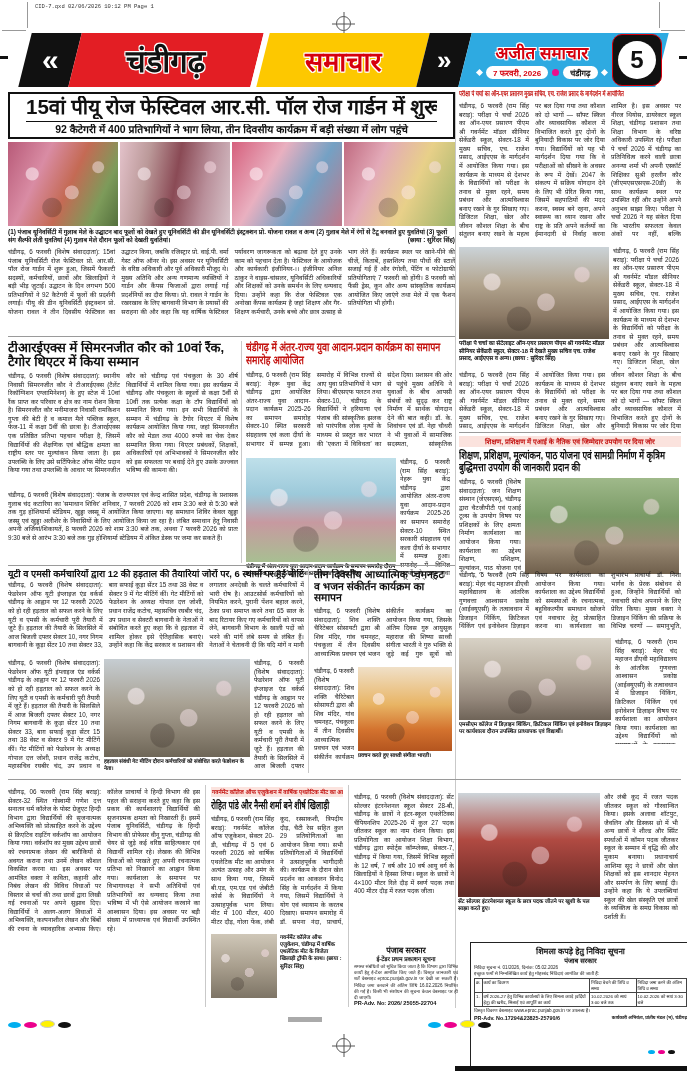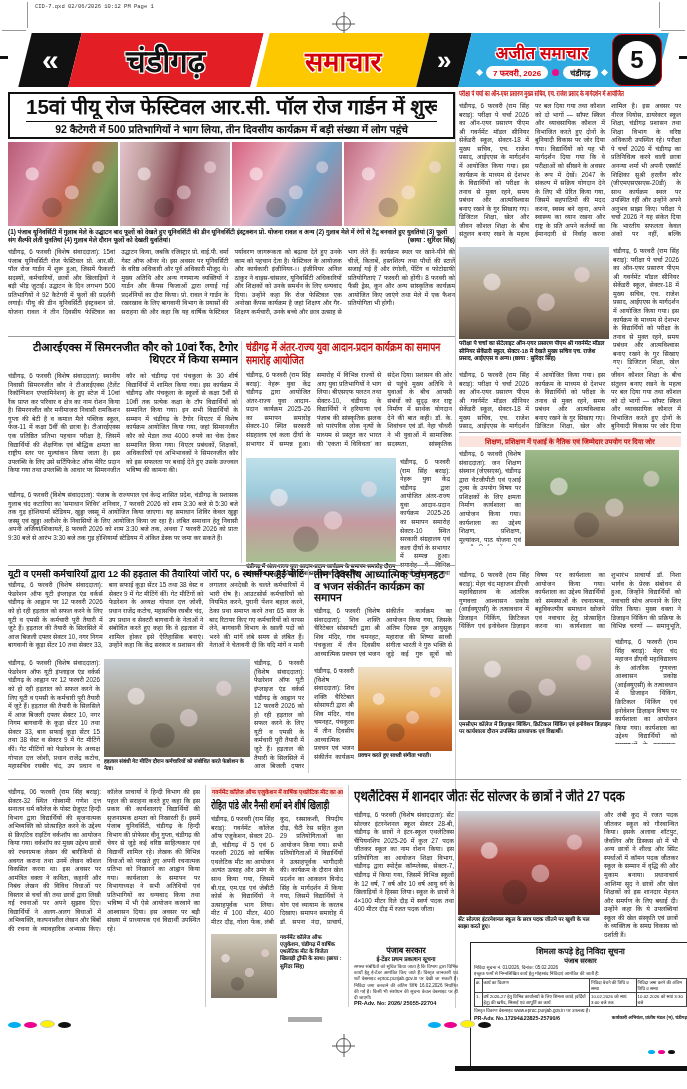--- a/index.html
+++ b/index.html
@@ -90,21 +90,21 @@
     </div>
   </div>
   <div class="abs" style="left:612px;top:34px;width:48px;height:50px;background:#111;border:1.5px solid #d6000d;border-radius:10px;display:flex;align-items:center;justify-content:center;">
     <div style="width:38px;height:38px;background:#fff;border-radius:50%;display:flex;align-items:center;justify-content:center;font-size:24px;font-weight:bold;color:#111;">5</div>
   </div>
 
   <div class="abs" style="left:8px;top:92px;width:447px;">
     <div style="border:2px solid #111;padding:2px 16px;">
       <div class="hl" style="font-size:20.5px;text-align:center;white-space:nowrap;overflow:hidden;">15वां पीयू रोज फेस्टिवल आर.सी. पॉल रोज गार्डन में शुरू</div>
       <div style="height:1px;background:#111;margin:2px 0;"></div>
-      <div class="hl" style="font-size:10.5px;text-align:center;white-space:nowrap;overflow:hidden;">92 कैटेगरी में 500 प्रतिभागियों ने भाग लिया, तीन दिवसीय कार्यक्रम में बड़ी संख्या में लोग पहुंचे</div>
+      <div class="hl" style="font-size:10.5px;text-align:center;white-space:nowrap;overflow:hidden;">92 कैटेगरी में 400 प्रतिभागियों ने भाग लिया, तीन दिवसीय कार्यक्रम में बड़ी संख्या में लोग पहुंचे</div>
     </div>
     <div style="display:flex;gap:2px;margin-top:3px;">
       <div class="ph ph-rose1" style="width:110px;height:84px;"></div>
       <div class="ph ph-rose2" style="width:110px;height:84px;"></div>
       <div class="ph ph-rose3" style="width:110px;height:84px;"></div>
       <div class="ph ph-rose4" style="width:111px;height:84px;"></div>
     </div>
     <div class="cap" style="margin-top:2px;font-size:6.4px;height:18px;">
       <span>(1) पंजाब यूनिवर्सिटी में गुलाब मेले के उद्घाटन बाद फूलों को देखते हुए यूनिवर्सिटी की डीन यूनिवर्सिटी इंस्ट्रक्शन प्रो. योजना रावल व अन्य (2) गुलाब मेले में रंगों से टैटू बनवाते हुए युवतियां (3) फूलों संग सैल्फी लेती युवतियां (4) गुलाब मेले दौरान फूलों को देखती युवतियां।</span>
       <span style="float:right;">(छाया : सुरिंदर सिंह)</span>
@@ -125,21 +125,21 @@
       </div>
       <div class="bodytxt" style="width:66px;height:122px;">चंडीगढ़, 6 फरवरी (राम सिंह बराड़): परीक्षा पे चर्चा 2026 का ऑन-एयर प्रसारण पीएम श्री गवर्नमेंट मॉडल सीनियर सेकेंडरी स्कूल, सेक्टर-18 में मुख्य सचिव, एच. राजेश प्रसाद, आईएएस के मार्गदर्शन में आयोजित किया गया। इस कार्यक्रम के माध्यम से देशभर के विद्यार्थियों को परीक्षा के तनाव से मुक्त रहने, समय प्रबंधन और आत्मविश्वास बनाए रखने के गुर सिखाए गए। डिजिटल शिक्षा, खेल और जीवन कौशल शिक्षा के बीच संतुलन बनाए रखने के महत्व पर बल दिया गया तथा कौशल को दो भागों — सॉफ्ट स्किल और व्यावसायिक कौशल में विभाजित करते हुए दोनों के बुनियादी विकास पर जोर दिया गया। विद्यार्थियों को यह भी मार्गदर्शन दिया गया कि वे परीक्षाओं को सीखने के अवसर के रूप में देखें। 2047 के संकल्प में सक्रिय योगदान देने के लिए भी प्रेरित किया गया, जिसमें सहपाठियों की मदद करना, स्वस्थ बने रहना, अपने स्वास्थ्य का ध्यान रखना और राष्ट्र के प्रति अपने कर्तव्यों का ईमानदारी से निर्वाह करना शामिल है। इस अवसर पर नीरज थियोस, डायरेक्टर स्कूल शिक्षा, चंडीगढ़ प्रशासन तथा शिक्षा विभाग के वरिष्ठ अधिकारी उपस्थित रहे। परीक्षा पे चर्चा 2026 में चंडीगढ़ का प्रतिनिधित्व करने वाली छात्रा अनन्या शर्मा भी अपनी एस्कॉर्ट शिक्षिका सुश्री हरलीन कौर (जीएमएसएसएस-20डी) के साथ कार्यक्रम स्थल पर उपस्थित रहीं और उन्होंने अपने अनुभव साझा किए। परीक्षा पे चर्चा 2026 ने यह संकेत दिया कि भारतीय सफलता केवल अंकों पर नहीं, बल्कि अनुशासन, आत्मविश्वास, स्वास्थ्य व आदतों और निरंतर प्रयास पर आधारित होती है।</div>
     </div>
     <div class="bodytxt cols3" style="height:66px;margin-top:2px;">चंडीगढ़, 6 फरवरी (राम सिंह बराड़): परीक्षा पे चर्चा 2026 का ऑन-एयर प्रसारण पीएम श्री गवर्नमेंट मॉडल सीनियर सेकेंडरी स्कूल, सेक्टर-18 में मुख्य सचिव, एच. राजेश प्रसाद, आईएएस के मार्गदर्शन में आयोजित किया गया। इस कार्यक्रम के माध्यम से देशभर के विद्यार्थियों को परीक्षा के तनाव से मुक्त रहने, समय प्रबंधन और आत्मविश्वास बनाए रखने के गुर सिखाए गए। डिजिटल शिक्षा, खेल और जीवन कौशल शिक्षा के बीच संतुलन बनाए रखने के महत्व पर बल दिया गया तथा कौशल को दो भागों — सॉफ्ट स्किल और व्यावसायिक कौशल में विभाजित करते हुए दोनों के बुनियादी विकास पर जोर दिया गया। विद्यार्थियों को यह भी मार्गदर्शन दिया गया कि वे परीक्षाओं को सीखने के अवसर के रूप में देखें। 2047 के संकल्प में सक्रिय योगदान देने के लिए भी प्रेरित किया गया, जिसमें सहपाठियों की मदद करना, स्वस्थ बने रहना, अपने स्वास्थ्य का ध्यान रखना और राष्ट्र के प्रति अपने कर्तव्यों का ईमानदारी से निर्वाह करना शामिल है। इस अवसर पर नीरज थियोस, डायरेक्टर स्कूल शिक्षा, चंडीगढ़ प्रशासन तथा शिक्षा विभाग के वरिष्ठ अधिकारी उपस्थित रहे। परीक्षा पे चर्चा 2026 में चंडीगढ़ का प्रतिनिधित्व करने वाली छात्रा अनन्या शर्मा भी अपनी एस्कॉर्ट शिक्षिका सुश्री हरलीन कौर (जीएमएसएसएस-20डी) के साथ कार्यक्रम स्थल पर उपस्थित रहीं और उन्होंने अपने अनुभव साझा किए। परीक्षा पे चर्चा 2026 ने यह संकेत दिया कि भारतीय सफलता केवल अंकों पर नहीं, बल्कि अनुशासन, आत्मविश्वास, स्वास्थ्य व आदतों और निरंतर प्रयास पर आधारित होती है।</div>
   </div>
 
   <div class="hrule" style="left:8px;top:336px;width:447px;"></div>
   <div class="vr" style="left:241px;top:341px;height:222px;"></div>
 
   <div class="abs" style="left:8px;top:341px;width:230px;">
-    <div class="hl" style="font-size:11px;text-align:right;height:28px;overflow:hidden;">टीआरईएक्स में सिमरनजीत कौर को 10वां रैंक, टैगोर थिएटर में किया सम्मान</div>
+    <div class="hl" style="font-size:13px;text-align:left;height:28px;overflow:hidden;">टीआरईएक्स में सिमरनजीत कौर को 10वां रैंक, टैगोर थिएटर में किया सम्मान</div>
     <div class="bodytxt cols2" style="height:114px;margin-top:3px;">चंडीगढ़, 6 फरवरी (विशेष संवाददाता): स्थानीय निवासी सिमरनजीत कौर ने टीआरईएक्स (टैलेंट रिकॉग्निशन एग्जामिनेशन) के हुए स्टेज में 10वां रैंक प्राप्त कर परिवार व क्षेत्र का नाम रोशन किया है। सिमरनजीत कौर मनीमाजरा निवासी रामकिशन गुप्ता की बेटी है व कमाल मैले पब्लिक स्कूल, फेज-11 में कक्षा 5वीं की छात्रा है। टीआरईएक्स एक प्रतिष्ठित प्रतिभा पहचान परीक्षा है, जिसमें विद्यार्थियों की शैक्षणिक एवं बौद्धिक क्षमता का राष्ट्रीय स्तर पर मूल्यांकन किया जाता है। इस उपलब्धि के लिए उसे सर्टिफिकेट ऑफ मेरिट प्रदान किया गया तथा उपलब्धि के आधार पर सिमरनजीत कौर को चंडीगढ़ एवं पंचकूला के 30 शीर्ष विद्यार्थियों में शामिल किया गया। इस कार्यक्रम में चंडीगढ़ और पंचकूला के स्कूलों से कक्षा 5वीं से 10वीं तक प्रत्येक कक्षा के टॉप विद्यार्थियों को सम्मानित किया गया। इन सभी विद्यार्थियों के सम्मान में चंडीगढ़ के टैगोर थिएटर में विशेष कार्यक्रम आयोजित किया गया, जहां सिमरनजीत कौर को मेडल तथा 4000 रुपये का चेक देकर सम्मानित किया गया। थिएटर प्रबंधकों, शिक्षकों, अधिकारियों एवं अभिभावकों ने सिमरनजीत कौर को इस सफलता पर बधाई देते हुए उसके उज्ज्वल भविष्य की कामना की।</div>
   </div>
 
   <div class="abs" style="left:8px;top:489px;width:230px;">
     <div class="bodytxt" style="height:52px;margin-top:2px;">चंडीगढ़, 6 फरवरी (विशेष संवाददाता): पंजाब के राज्यपाल एवं केन्द्र शासित प्रदेश, चंडीगढ़ के प्रशासक गुलाब चंद कटारिया का 'समाधान शिविर' शनिवार, 7 फरवरी 2026 को शाम 3:30 बजे से 5:30 बजे तक गुड़ होशियार्मा स्टेडियम, खुड्डा जस्सू में आयोजित किया जाएगा। यह समाधान शिविर केवल खुड्डा जस्सू एवं खुड्डा अलीशेर के निवासियों के लिए आयोजित किया जा रहा है। लंबित समाधान हेतु निवासी अपनी अर्जियां/शिकायतें, 8 फरवरी 2026 को शाम 3:30 बजे तक, अथवा 7 फरवरी 2026 को प्रातः 9:30 बजे से आरंभ 3:30 बजे तक गुड़ होशियार्मा स्टेडियम में अंकित डेस्क पर जमा कर सकते हैं।</div>
   </div>
 
   <div class="abs" style="left:246px;top:341px;width:206px;">
     <div class="hl redhl" style="font-size:11.5px;overflow:hidden;height:28px;">
       <span class="cx" style="width:128%;transform:scaleX(.78);">चंडीगढ़ में अंतर-राज्य युवा आदान-प्रदान कार्यक्रम का समापन समारोह आयोजित</span>
@@ -150,20 +150,23 @@
         <div class="ph ph-stage" style="width:150px;height:104px;"></div>
         <div class="cap" style="margin-top:1px;height:16px;font-size:5.6px;">चंडीगढ़ में अंतर-राज्य युवा आदान-प्रदान कार्यक्रम के समापन समारोह दौरान सांस्कृतिक प्रस्तुति देते हुए कलाकार। (छाया : सुरिंदर सिंह)</div>
       </div>
       <div class="bodytxt" style="width:50px;height:122px;">चंडीगढ़, 6 फरवरी (राम सिंह बराड़): नेहरू युवा केंद्र चंडीगढ़ द्वारा आयोजित अंतर-राज्य युवा आदान-प्रदान कार्यक्रम 2025-26 का समापन समारोह सेक्टर-10 स्थित सरकारी संग्रहालय एवं कला दीर्घा के सभागार में सम्पन्न हुआ। समारोह में विभिन्न राज्यों से आए युवा प्रतिभागियों ने भाग लिया। बीएसएफ पलटन तथा सेक्टर-10, चंडीगढ़ के विद्यार्थियों ने हरियाणा एवं पंजाब की सांस्कृतिक झलक को पारंपरिक लोक नृत्यों के माध्यम से प्रस्तुत कर भारत की 'एकता में विविधता' का संदेश दिया। प्रशासन की ओर से पहुंचे मुख्य अतिथि ने युवाओं के बीच आपसी संबंधों को सुदृढ़ कर राष्ट्र निर्माण में सार्थक योगदान देने की बात कही। डॉ. के. शिवांचन एवं डॉ. नेहा चौधरी ने भी युवाओं में सामाजिक सदस्यता, सांस्कृतिक एकजुटता तथा सक्रिय नागरिकता को प्रोत्साहित करने में युवा आदान-प्रदान कार्यक्रमों की भूमिका को रेखांकित किया। कार्यक्रम का शुभारंभ मंच माध्यम से सांस्कृतिक गान से हुआ तथा सभी प्रतिभागियों को प्रमाण-पत्र वितरित किए गए। इसके उपरांत राष्ट्रगान के साथ समारोह का समापन हुआ।</div>
     </div>
   </div>
 
   <div class="hrule" style="left:459px;top:432px;width:222px;"></div>
   <div class="abs" style="left:459px;top:436px;width:222px;">
     <div class="kicker" style="font-size:6.8px;padding:1px 2px;white-space:nowrap;">शिक्षण, प्रशिक्षण में एआई के नैतिक एवं जिम्मेदार उपयोग पर दिया जोर</div>
+    <div class="hl" style="font-size:11px;margin-top:2px;height:26px;overflow:hidden;">
+      <span class="cx" style="width:130%;transform:scaleX(.77);">शिक्षण, प्रशिक्षण, मूल्यांकन, पाठ योजना एवं सामग्री निर्माण में कृत्रिम बुद्धिमत्ता उपयोग की जानकारी प्रदान की</span>
+    </div>
     <div style="display:flex;gap:4px;margin-top:3px;">
       <div class="bodytxt" style="width:62px;height:96px;">चंडीगढ़, 6 फरवरी (विशेष संवाददाता): जन शिक्षण संस्थान (जेएसएस), चंडीगढ़ द्वारा चैटजीपीटी एवं एआई टूल्स के उपयोग विषय पर प्रशिक्षकों के लिए क्षमता निर्माण कार्यशाला का आयोजन किया गया। कार्यशाला का उद्देश्य शिक्षण, प्रशिक्षण, मूल्यांकन, पाठ योजना एवं सामग्री निर्माण में कृत्रिम बुद्धिमत्ता के व्यावहारिक उपयोग की जानकारी प्रदान करना था। संस्थान के निदेशक ने प्रशिक्षकों को एआई के नैतिक एवं जिम्मेदार उपयोग के प्रति जागरूक रहने का आह्वान किया तथा कहा कि तकनीक का उपयोग गुणवत्तापूर्ण कौशल विकास को बढ़ावा देने में किया जाना चाहिए। प्रतिभागियों ने विभिन्न एआई टूल्स का प्रयोग कर पाठ सामग्री तैयार करने का अभ्यास किया। कार्यशाला के अंत में सभी प्रतिभागियों को प्रमाण-पत्र प्रदान किए गए।</div>
       <div class="ph ph-grove" style="width:154px;height:96px;"></div>
     </div>
   </div>
 
   <div class="hrule" style="left:8px;top:565px;width:447px;"></div>
   <div class="vr" style="left:308px;top:569px;height:204px;"></div>
 
   <div class="abs" style="left:8px;top:569px;width:296px;">
@@ -216,23 +219,20 @@
       <span class="cx" style="width:145%;transform:scaleX(.69);white-space:nowrap;">रोहित पांडे और नैन्सी शर्मा बने शीर्ष खिलाड़ी</span>
     </div>
     <div class="bodytxt cols2" style="height:116px;margin-top:2px;">चंडीगढ़, 6 फरवरी (राम सिंह बराड़): गवर्नमेंट कॉलेज ऑफ एजुकेशन, सेक्टर 20-डी, चंडीगढ़ में 5 एवं 6 फरवरी 2026 को वार्षिक एथलेटिक मीट का आयोजन अत्यंत उत्साह और उमंग के साथ किया गया, जिसमें बी.एड, एम.एड एवं जेबीटी कोर्स के विद्यार्थियों ने उत्साहपूर्वक भाग लिया। मीट में 100 मीटर, 400 मीटर दौड़, गोला फेंक, लंबी कूद, रस्साकशी, त्रिपदीय दौड़, चैटी रेस सहित कुल 29 प्रतियोगिताओं का आयोजन किया गया। सभी प्रतियोगिताओं में विद्यार्थियों ने उत्साहपूर्वक भागीदारी की। कार्यक्रम के दौरान खेल प्रदर्शन का आकलन विनोद सिंह के मार्गदर्शन में किया गया, जिसमें विद्यार्थियों ने योग एवं व्यायाम के करतब दिखाए। समापन समारोह में डॉ. सपना नंदा, प्राचार्य, राजकीय शिक्षा महाविद्यालय मुख्य अतिथि के रूप में उपस्थित रहीं। समग्र प्रदर्शन के आधार पर रोहित पांडे और नैन्सी शर्मा को शीर्ष खिलाड़ी घोषित किया गया। मुख्य अतिथि ने विजेताओं को ट्रॉफी एवं प्रमाण-पत्र देकर सम्मानित किया तथा वार्षिक एथलेटिक मीट खेल भावना, सहयोग एवं उत्साह का उत्सव मनाते हुए सफलतापूर्वक सम्पन्न हुआ।</div>
     <div style="display:flex;gap:3px;margin-top:3px;">
       <div class="ph ph-meet" style="width:66px;height:64px;"></div>
       <div class="cap" style="width:62px;font-size:5.5px;height:64px;">गवर्नमेंट कॉलेज ऑफ एजुकेशन, चंडीगढ़ में वार्षिक एथलेटिक मीट के विजेता खिलाड़ी ट्रॉफी के साथ। (छाया : सुरिंदर सिंह)</div>
     </div>
   </div>
 
   <div class="abs" style="left:354px;top:789px;width:327px;">
-    <div class="hl" style="font-size:14.5px;height:18px;overflow:hidden;">
-      <span class="cx" style="width:125%;transform:scaleX(.8);white-space:nowrap;">एथलैटिक्स में शानदार जीतः सेंट सोल्जर के छात्रों ने जीते 27 पदक</span>
-    </div>
     <div style="display:flex;gap:4px;margin-top:4px;">
       <div class="bodytxt" style="width:100px;height:126px;">चंडीगढ़, 6 फरवरी (विशेष संवाददाता): सेंट सोल्जर इंटरनेशनल स्कूल सेक्टर 28-बी, चंडीगढ़ के छात्रों ने इंटर-स्कूल एथलेटिक्स चैंपियनशिप 2025-26 में कुल 27 पदक जीतकर स्कूल का नाम रोशन किया। इस प्रतियोगिता का आयोजन शिक्षा विभाग, चंडीगढ़ द्वारा स्पोर्ट्स कॉम्प्लेक्स, सेक्टर-7, चंडीगढ़ में किया गया, जिसमें विभिन्न स्कूलों के 12 वर्ष, 7 वर्ष और 10 वर्ष आयु वर्ग के खिलाड़ियों ने हिस्सा लिया। स्कूल के छात्रों ने 4×100 मीटर रिले दौड़ में स्वर्ण पदक तथा 400 मीटर दौड़ में रजत पदक जीता।</div>
       <div style="width:142px;">
         <div class="ph ph-soldier" style="width:142px;height:104px;"></div>
         <div class="cap" style="margin-top:1px;height:18px;font-size:5.6px;">सेंट सोल्जर इंटरनेशनल स्कूल के छात्र पदक जीतने पर खुशी के पल साझा करते हुए।</div>
       </div>
       <div class="bodytxt" style="width:74px;height:126px;">और लंबी कूद में रजत पदक जीतकर स्कूल को गौरवान्वित किया। इसके अलावा शॉटपुट, जैवलिन और डिस्कस थ्रो में भी अन्य छात्रों ने शील्ड और स्प्रिंट स्पर्धाओं में कॉमन पदक जीतकर स्कूल के सम्मान में वृद्धि की और मुकाम बनाया। प्रधानाचार्य आशिमा सूद ने छात्रों और खेल शिक्षकों को इस शानदार मेहनत और समर्पण के लिए बधाई दी। उन्होंने कहा कि ये उपलब्धियां स्कूल की खेल संस्कृति एवं छात्रों के व्यक्तित्व के समग्र विकास को दर्शाती हैं।</div>
     </div>
   </div>
 

